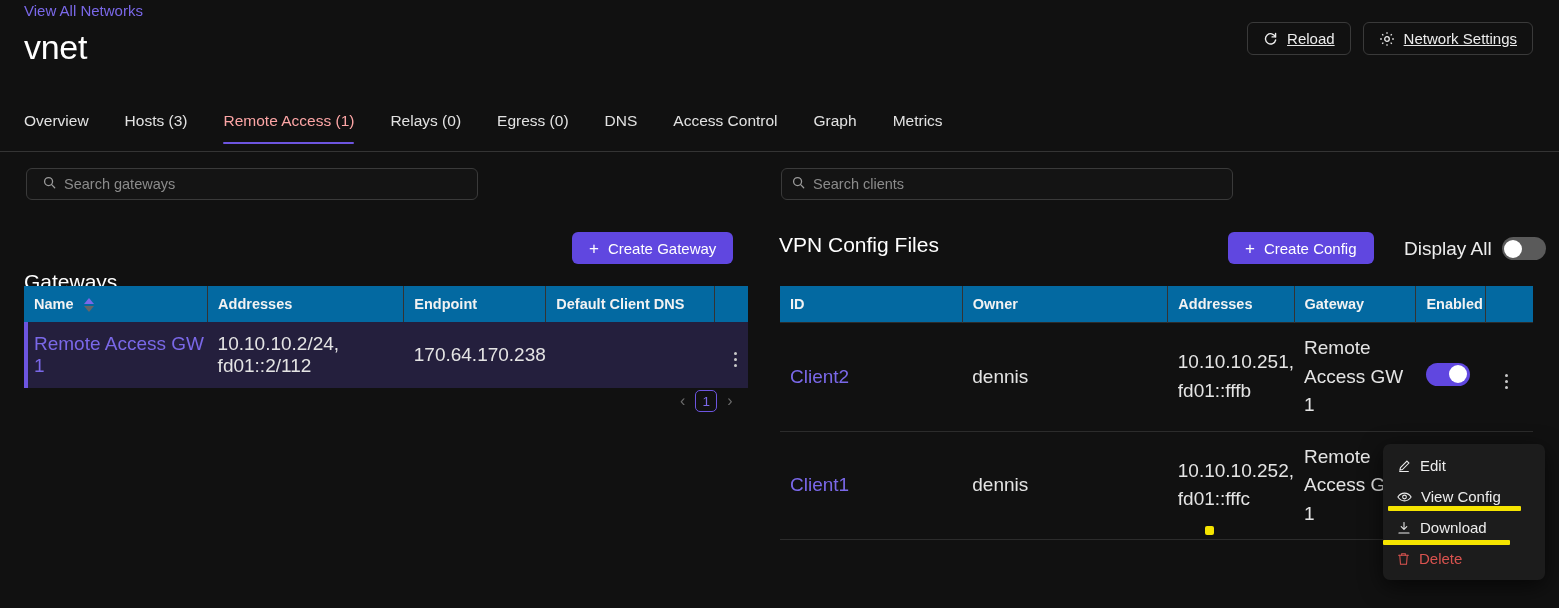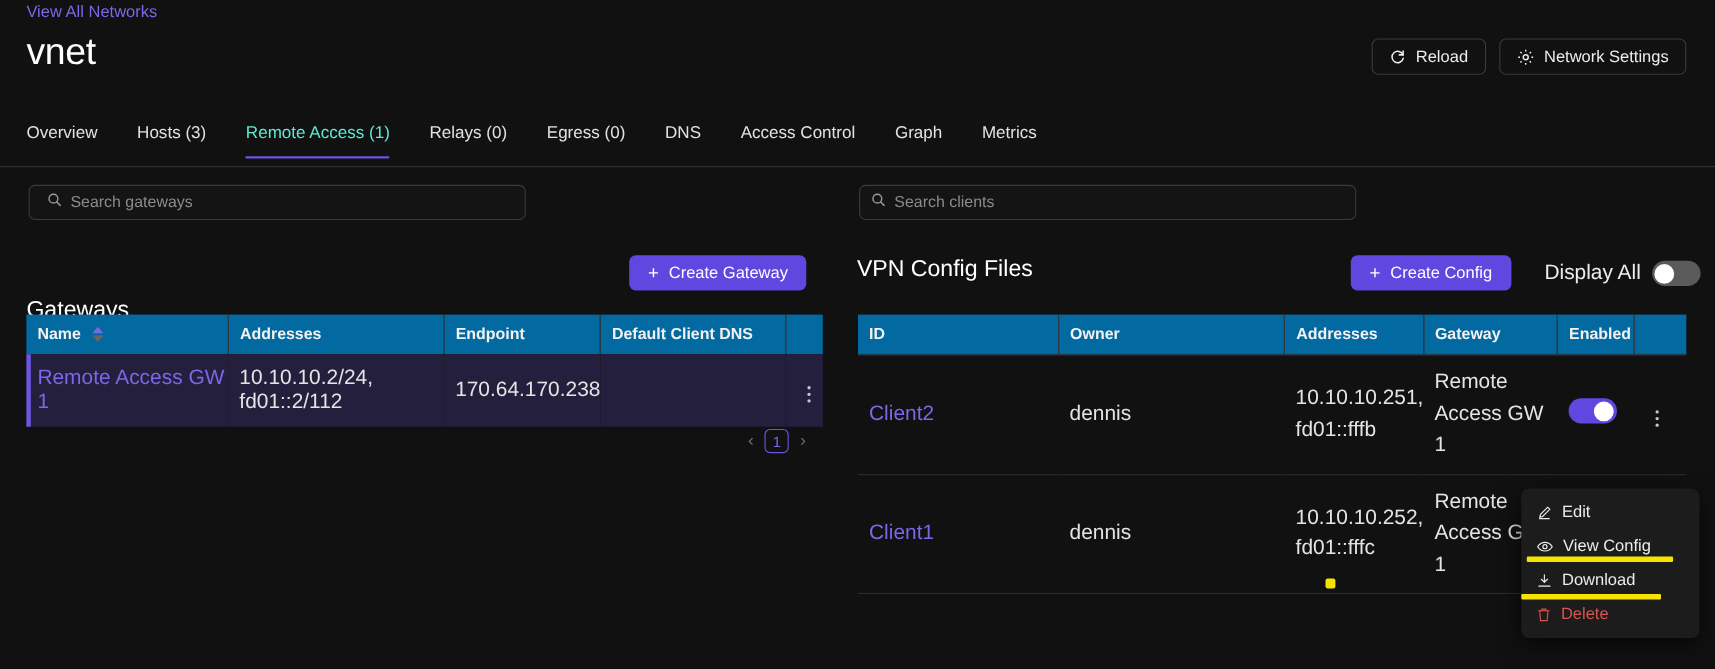--- a/index.html
+++ b/index.html
@@ -15,22 +15,22 @@
   
   .breadcrumb {
     position: absolute; left: 24px; top: 2px;
     font-size: 15px; color: #7a68e8; cursor: pointer;
   }
   .page-title {
     position: absolute; left: 24px; top: 28px;
     font-size: 34px; font-weight: 400; color: #ffffff; letter-spacing: -0.3px;
   }
   .header-actions {
-    position: absolute; right: 26px; top: 35px;
-    display: flex; gap: 12px; align-items: center;
+    position: absolute; right: 26px; top: 22px;
+    display: flex; gap: 12px; align-items: center; text-decoration: underline;
   }
   .btn-outline {
     display: flex; align-items: center; gap: 9px;
     height: 33px; padding: 0 15px;
     background: transparent;
     border: 1px solid #3a3a3a; border-radius: 6px;
     color: #ededed; font-size: 15px; font-family: inherit;
     cursor: pointer; white-space: nowrap;
   }
   .btn-outline svg { display: block; }
@@ -38,21 +38,21 @@
   
   .tabs {
     position: absolute; left: 24px; top: 112px;
     display: flex; align-items: flex-end; gap: 0;
   }
   .tab {
     font-size: 15.5px; color: #e2e2e2; padding: 0 0 14px 0;
     margin-right: 36px; cursor: pointer; position: relative; white-space: nowrap;
   }
   .tab:last-child { margin-right: 0; }
-  .tab.active { color: #5eead4; }
+  .tab.active { color: #fca5a5; }
   .tab.active:after {
     content: ""; position: absolute; left: 0; right: 0; bottom: 0;
     height: 2.5px; background: #6d55e0; border-radius: 2px;
   }
   .tabs-rule {
     position: absolute; left: 0; right: 0; top: 151px;
     height: 1px; background: #343434;
   }
 
   

